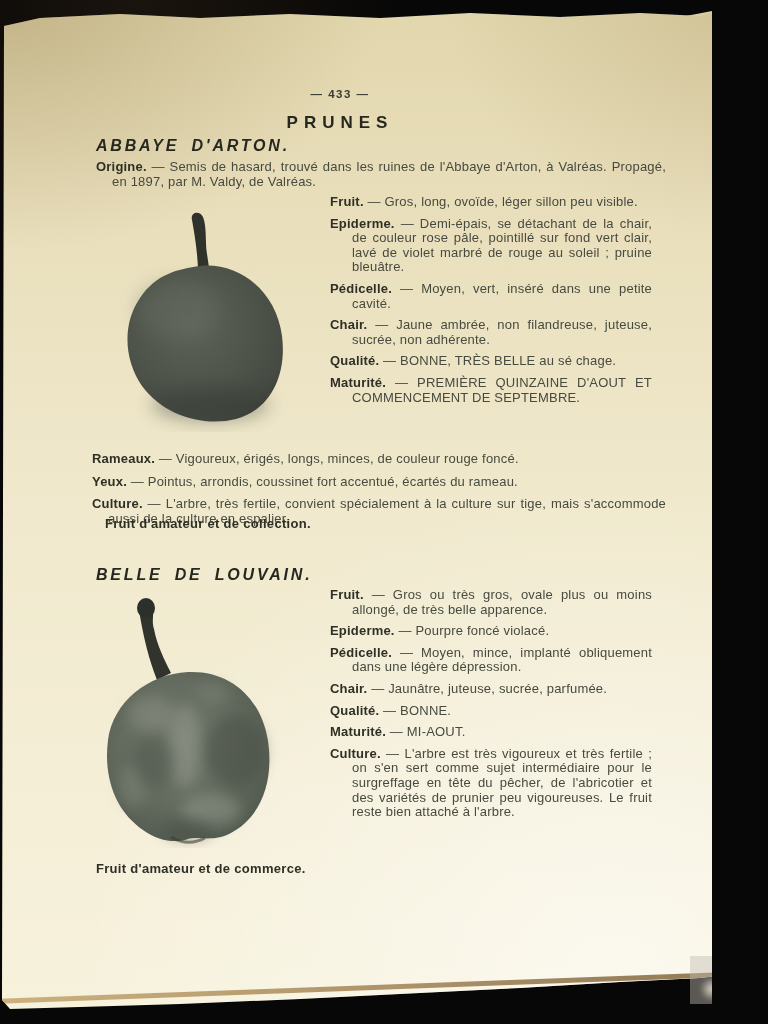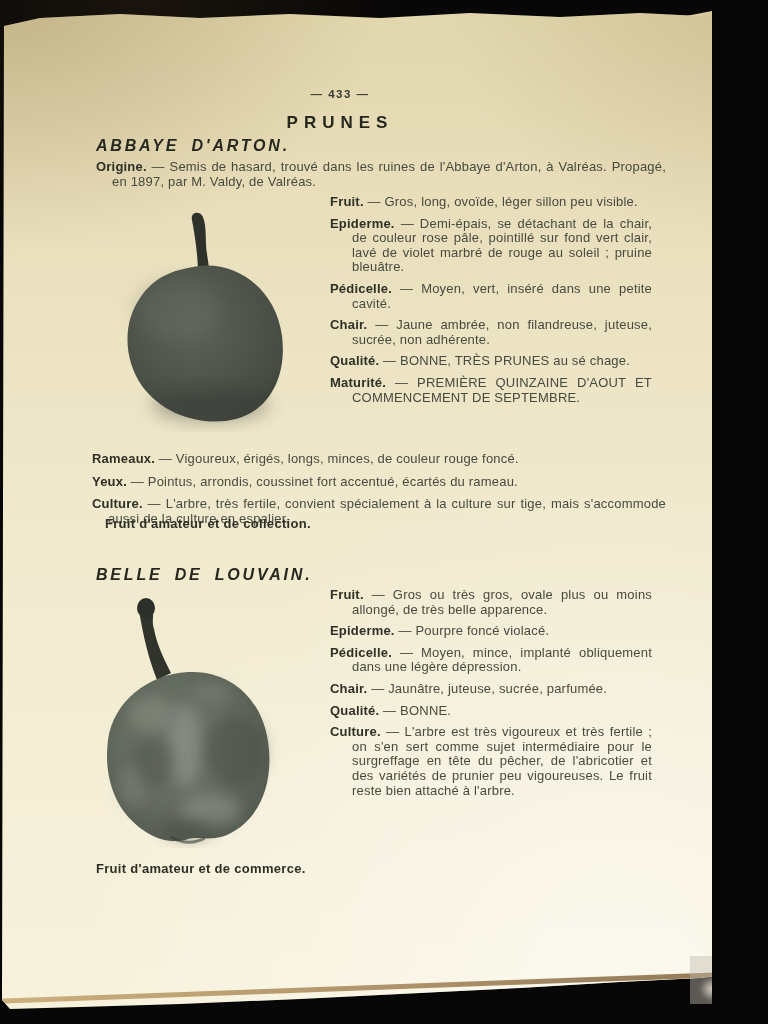--- a/index.html
+++ b/index.html
@@ -127,21 +127,21 @@
         <path d="M92,58 C130,54 168,82 174,128 C179,168 162,202 128,211 C96,219 56,208 34,178 C16,152 14,116 32,90 C48,66 70,61 92,58 Z" fill="url(#g1)"></path>
         <ellipse cx="70" cy="102" rx="42" ry="30" fill="#6b7165" opacity=".35" filter="url(#soft1)"></ellipse>
         <ellipse cx="102" cy="196" rx="58" ry="17" fill="#333830" opacity=".4" filter="url(#soft1)"></ellipse>
       </svg>
 
       <div class="col1">
         <p class="entry"><b>Fruit.</b> <span>—</span> <span>Gros, long, ovoïde, léger sillon peu visible.</span></p>
         <p class="entry"><b>Epiderme.</b> <span>—</span> <span>Demi-épais, se détachant de la chair, de couleur rose pâle, pointillé sur fond vert clair, lavé de violet marbré de rouge au soleil ; pruine bleuâtre.</span></p>
         <p class="entry"><b>Pédicelle.</b> <span>—</span> <span>Moyen, vert, inséré dans une petite cavité.</span></p>
         <p class="entry"><b>Chair.</b> <span>—</span> <span>Jaune ambrée, non filandreuse, juteuse, sucrée, non adhérente.</span></p>
-        <p class="entry"><b>Qualité.</b> <span>—</span> <span>BONNE, TRÈS PRUNES au sé chage.</span></p>
+        <p class="entry"><b>Qualité.</b> <span>—</span> <span>BONNE, TRÈS BELLE au sé chage.</span></p>
         <p class="entry"><b>Maturité.</b> <span>—</span> <span>PREMIÈRE QUINZAINE D'AOUT ET COMMENCEMENT DE SEPTEMBRE.</span></p>
       </div>
 
       <div class="wide-block">
         <p class="entry"><b>Rameaux.</b> <span>—</span> <span>Vigoureux, érigés, longs, minces, de couleur rouge foncé.</span></p>
         <p class="entry"><b>Yeux.</b> <span>—</span> <span>Pointus, arrondis, coussinet fort accentué, écartés du rameau.</span></p>
         <p class="entry"><b>Culture.</b> <span>—</span> <span>L'arbre, très fertile, convient spécialement à la culture sur tige, mais s'accommode aussi de la culture en espalier.</span></p>
       </div>
 
       <div class="note note1">Fruit d'amateur et de collection.</div>
@@ -173,20 +173,21 @@
         <ellipse cx="95" cy="234" rx="26" ry="10" fill="#3f463c" opacity=".4" filter="url(#soft2)"></ellipse>
         <path d="M78,241 Q95,251 112,242" stroke="#394036" stroke-width="3" fill="none" opacity=".6"></path>
       </svg>
 
       <div class="col2">
         <p class="entry"><b>Fruit.</b> <span>—</span> <span>Gros ou très gros, ovale plus ou moins allongé, de très belle apparence.</span></p>
         <p class="entry"><b>Epiderme.</b> <span>—</span> <span>Pourpre foncé violacé.</span></p>
         <p class="entry"><b>Pédicelle.</b> <span>—</span> <span>Moyen, mince, implanté obliquement dans une légère dépression.</span></p>
         <p class="entry"><b>Chair.</b> <span>—</span> <span>Jaunâtre, juteuse, sucrée, parfumée.</span></p>
         <p class="entry"><b>Qualité.</b> <span>—</span> <span>BONNE.</span></p>
+        <p class="entry"><b>Maturité.</b> <span>—</span> <span>MI-AOUT.</span></p>
         <p class="entry"><b>Culture.</b> <span>—</span> <span>L'arbre est très vigoureux et très fertile ; on s'en sert comme sujet intermédiaire pour le surgreffage en tête du pêcher, de l'abricotier et des variétés de prunier peu vigoureuses. Le fruit reste bien attaché à l'arbre.</span></p>
       </div>
 
       <div class="note note2">Fruit d'amateur et de commerce.</div>
 
       <div class="edge-line"></div>
     </div>
   </div>
 
   <div class="watermark">

